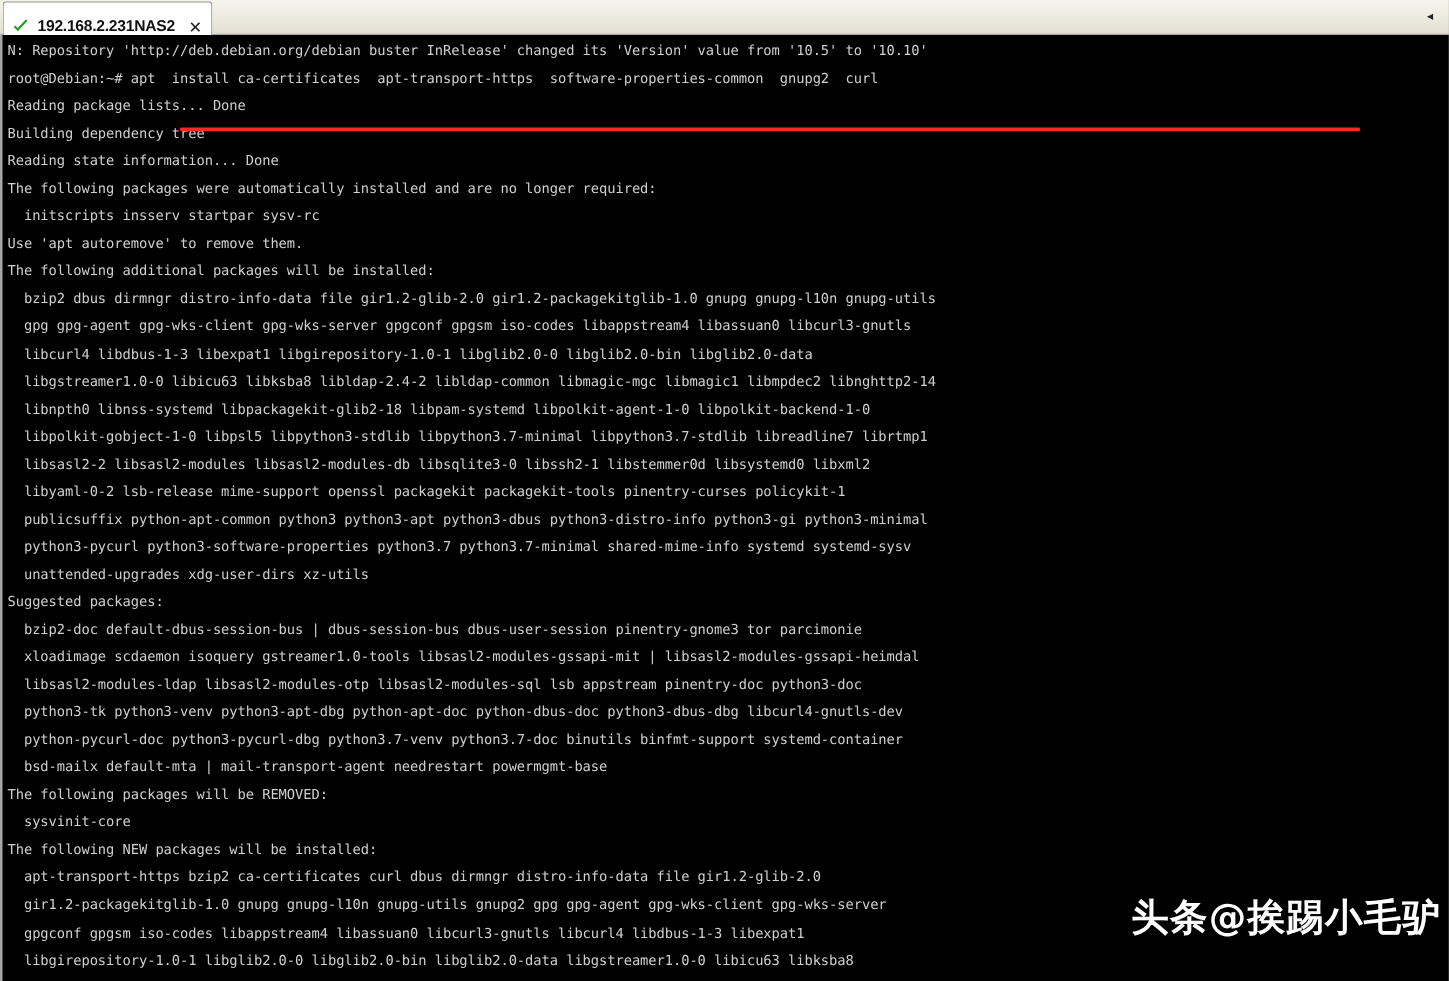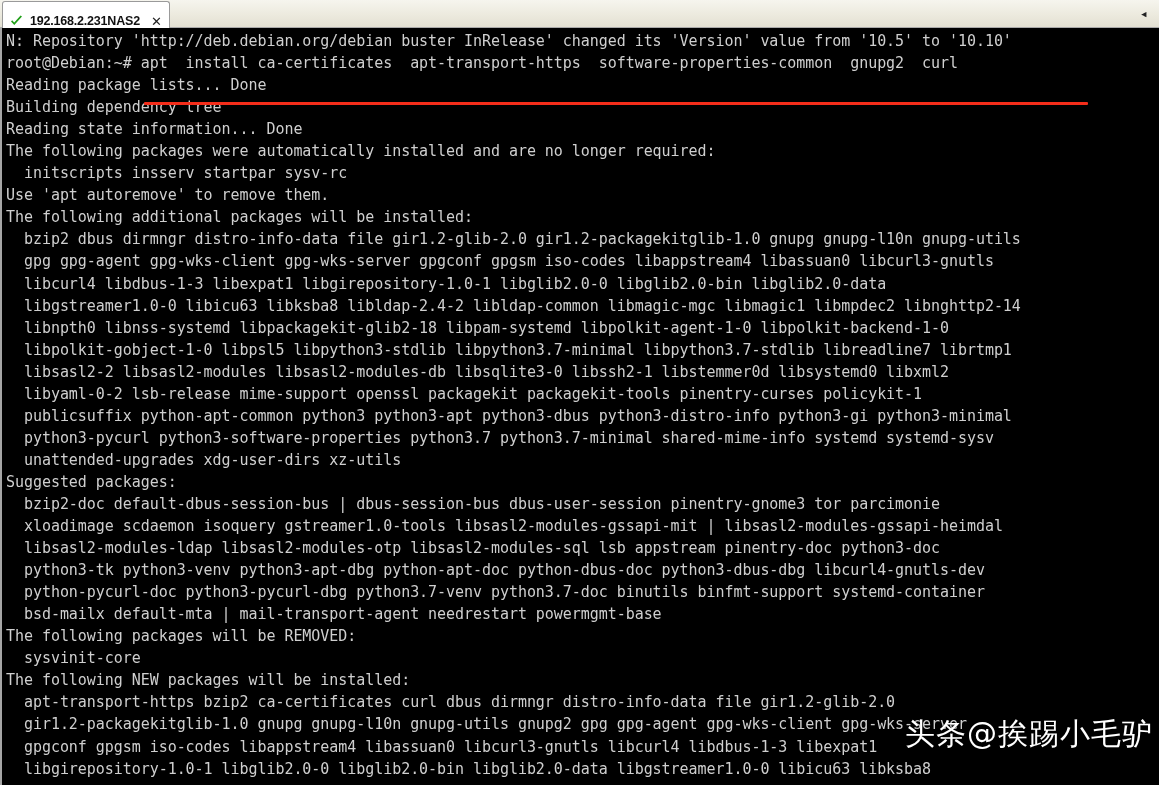--- a/index.html
+++ b/index.html
@@ -95,21 +95,21 @@
   .term {
     position: absolute;
     left: 0;
     top: 0;
     right: 0;
     bottom: 0;
     padding: 2px 0 0 4px;
     box-sizing: border-box;
     color: #cfcfcf;
     font-family: "DejaVu Sans Mono", "Liberation Mono", monospace;
-    font-size: 15px;
+    font-size: 11px;
     line-height: 22.05px;
     white-space: pre;
     letter-spacing: -0.05px;
   }
   .term .line {
     height: 22.05px;
     white-space: pre;
     overflow: visible;
   }
   
@@ -120,21 +120,21 @@
     border-radius: 1px;
     pointer-events: none;
   }
   .watermark {
     position: absolute;
     right: 6px;
     bottom: 30px;
     color: #ffffff;
     font-family: "DejaVu Sans", sans-serif;
     font-size: 30px;
-    font-weight: normal;
+    font-weight: bold;
     letter-spacing: 1px;
     white-space: nowrap;
     pointer-events: none;
     text-shadow: 0 0 1px #000;
     text-align: center;
   }
 </style>
 </head>
 <body>
 

